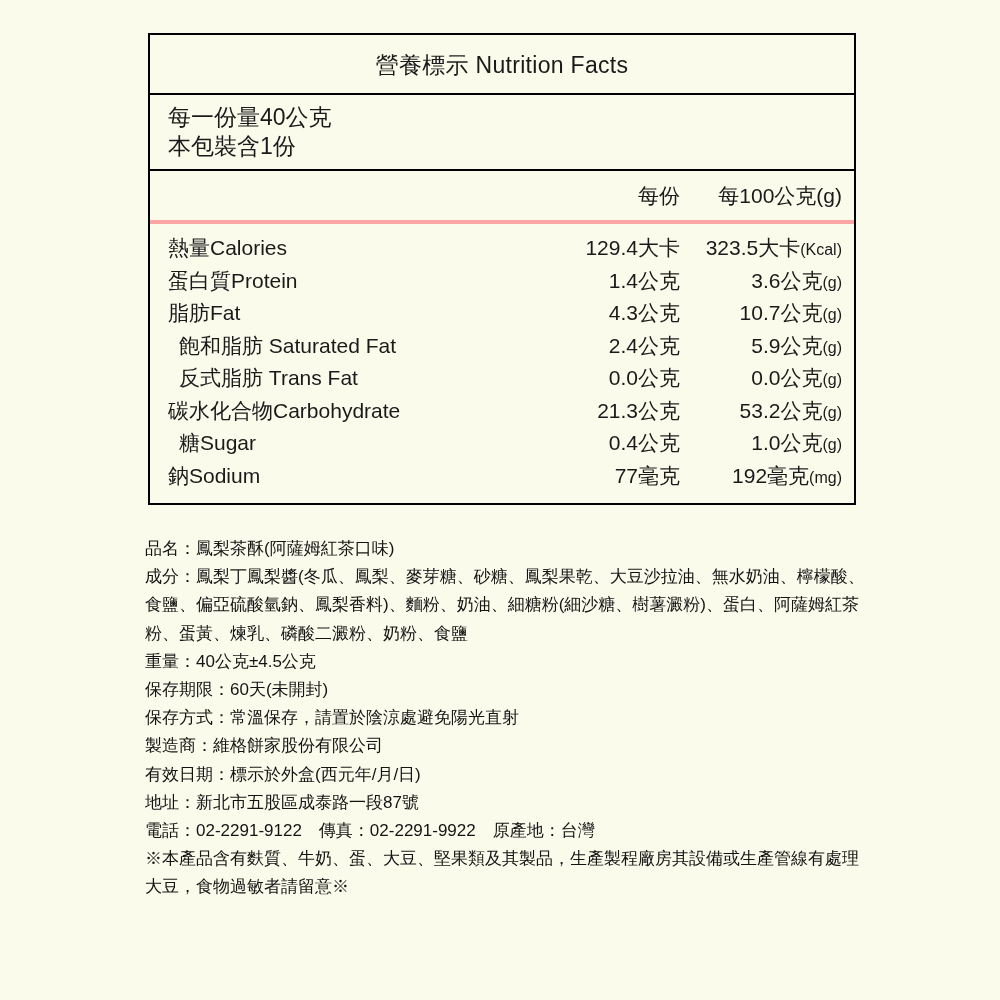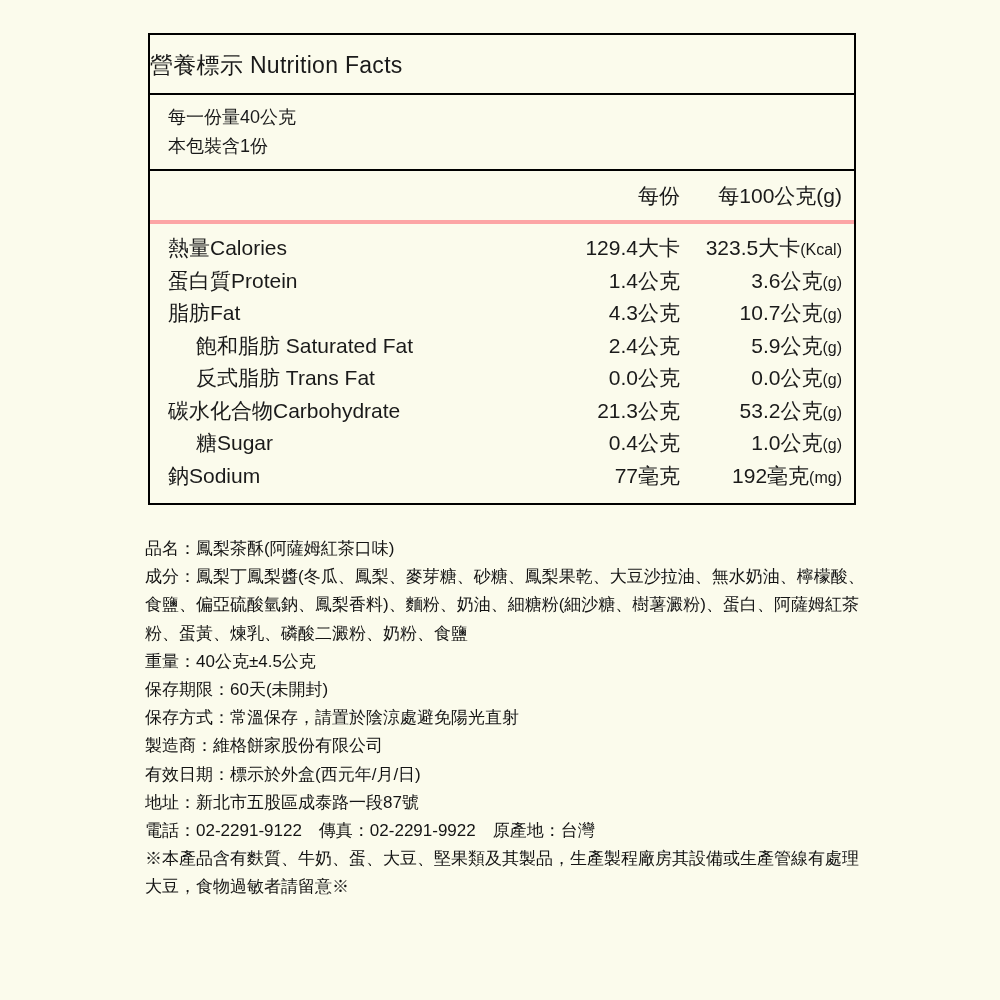--- a/index.html
+++ b/index.html
@@ -25,31 +25,31 @@
   .nf-table {
     position: absolute;
     left: 148px;
     top: 33px;
     width: 708px;
     border: 2px solid #000;
     box-sizing: border-box;
     background: transparent;
   }
   .nf-title {
-    text-align: left;
+    text-align: center;
     font-size: 23px;
     line-height: 26px;
     padding: 17px 0 15px 0;
     border-bottom: 2px solid #000;
     letter-spacing: 0.3px;
   }
   .nf-serving {
     border-bottom: 2px solid #000;
     padding: 8px 0 8px 18px;
-    font-size: 18px;
+    font-size: 23px;
     line-height: 29px;
   }
   .nf-serving div {
     white-space: nowrap;
   }
   .nf-colhead {
     border-bottom: 4px solid #fca5a5;
     display: flex;
     font-size: 21px;
     line-height: 26px;
@@ -67,21 +67,21 @@
     font-size: 21px;
     line-height: 30.5px;
     white-space: nowrap;
   }
   .nf-row .c-name {
     flex: 0 0 352px;
     padding-left: 18px;
     box-sizing: border-box;
   }
   .nf-row .c-name.indent {
-    padding-left: 46px;
+    padding-left: 29px;
   }
   .nf-row .c-per {
     flex: 0 0 178px;
     text-align: right;
   }
   .nf-row .c-100 {
     flex: 1;
     text-align: right;
     padding-right: 12px;
   }

